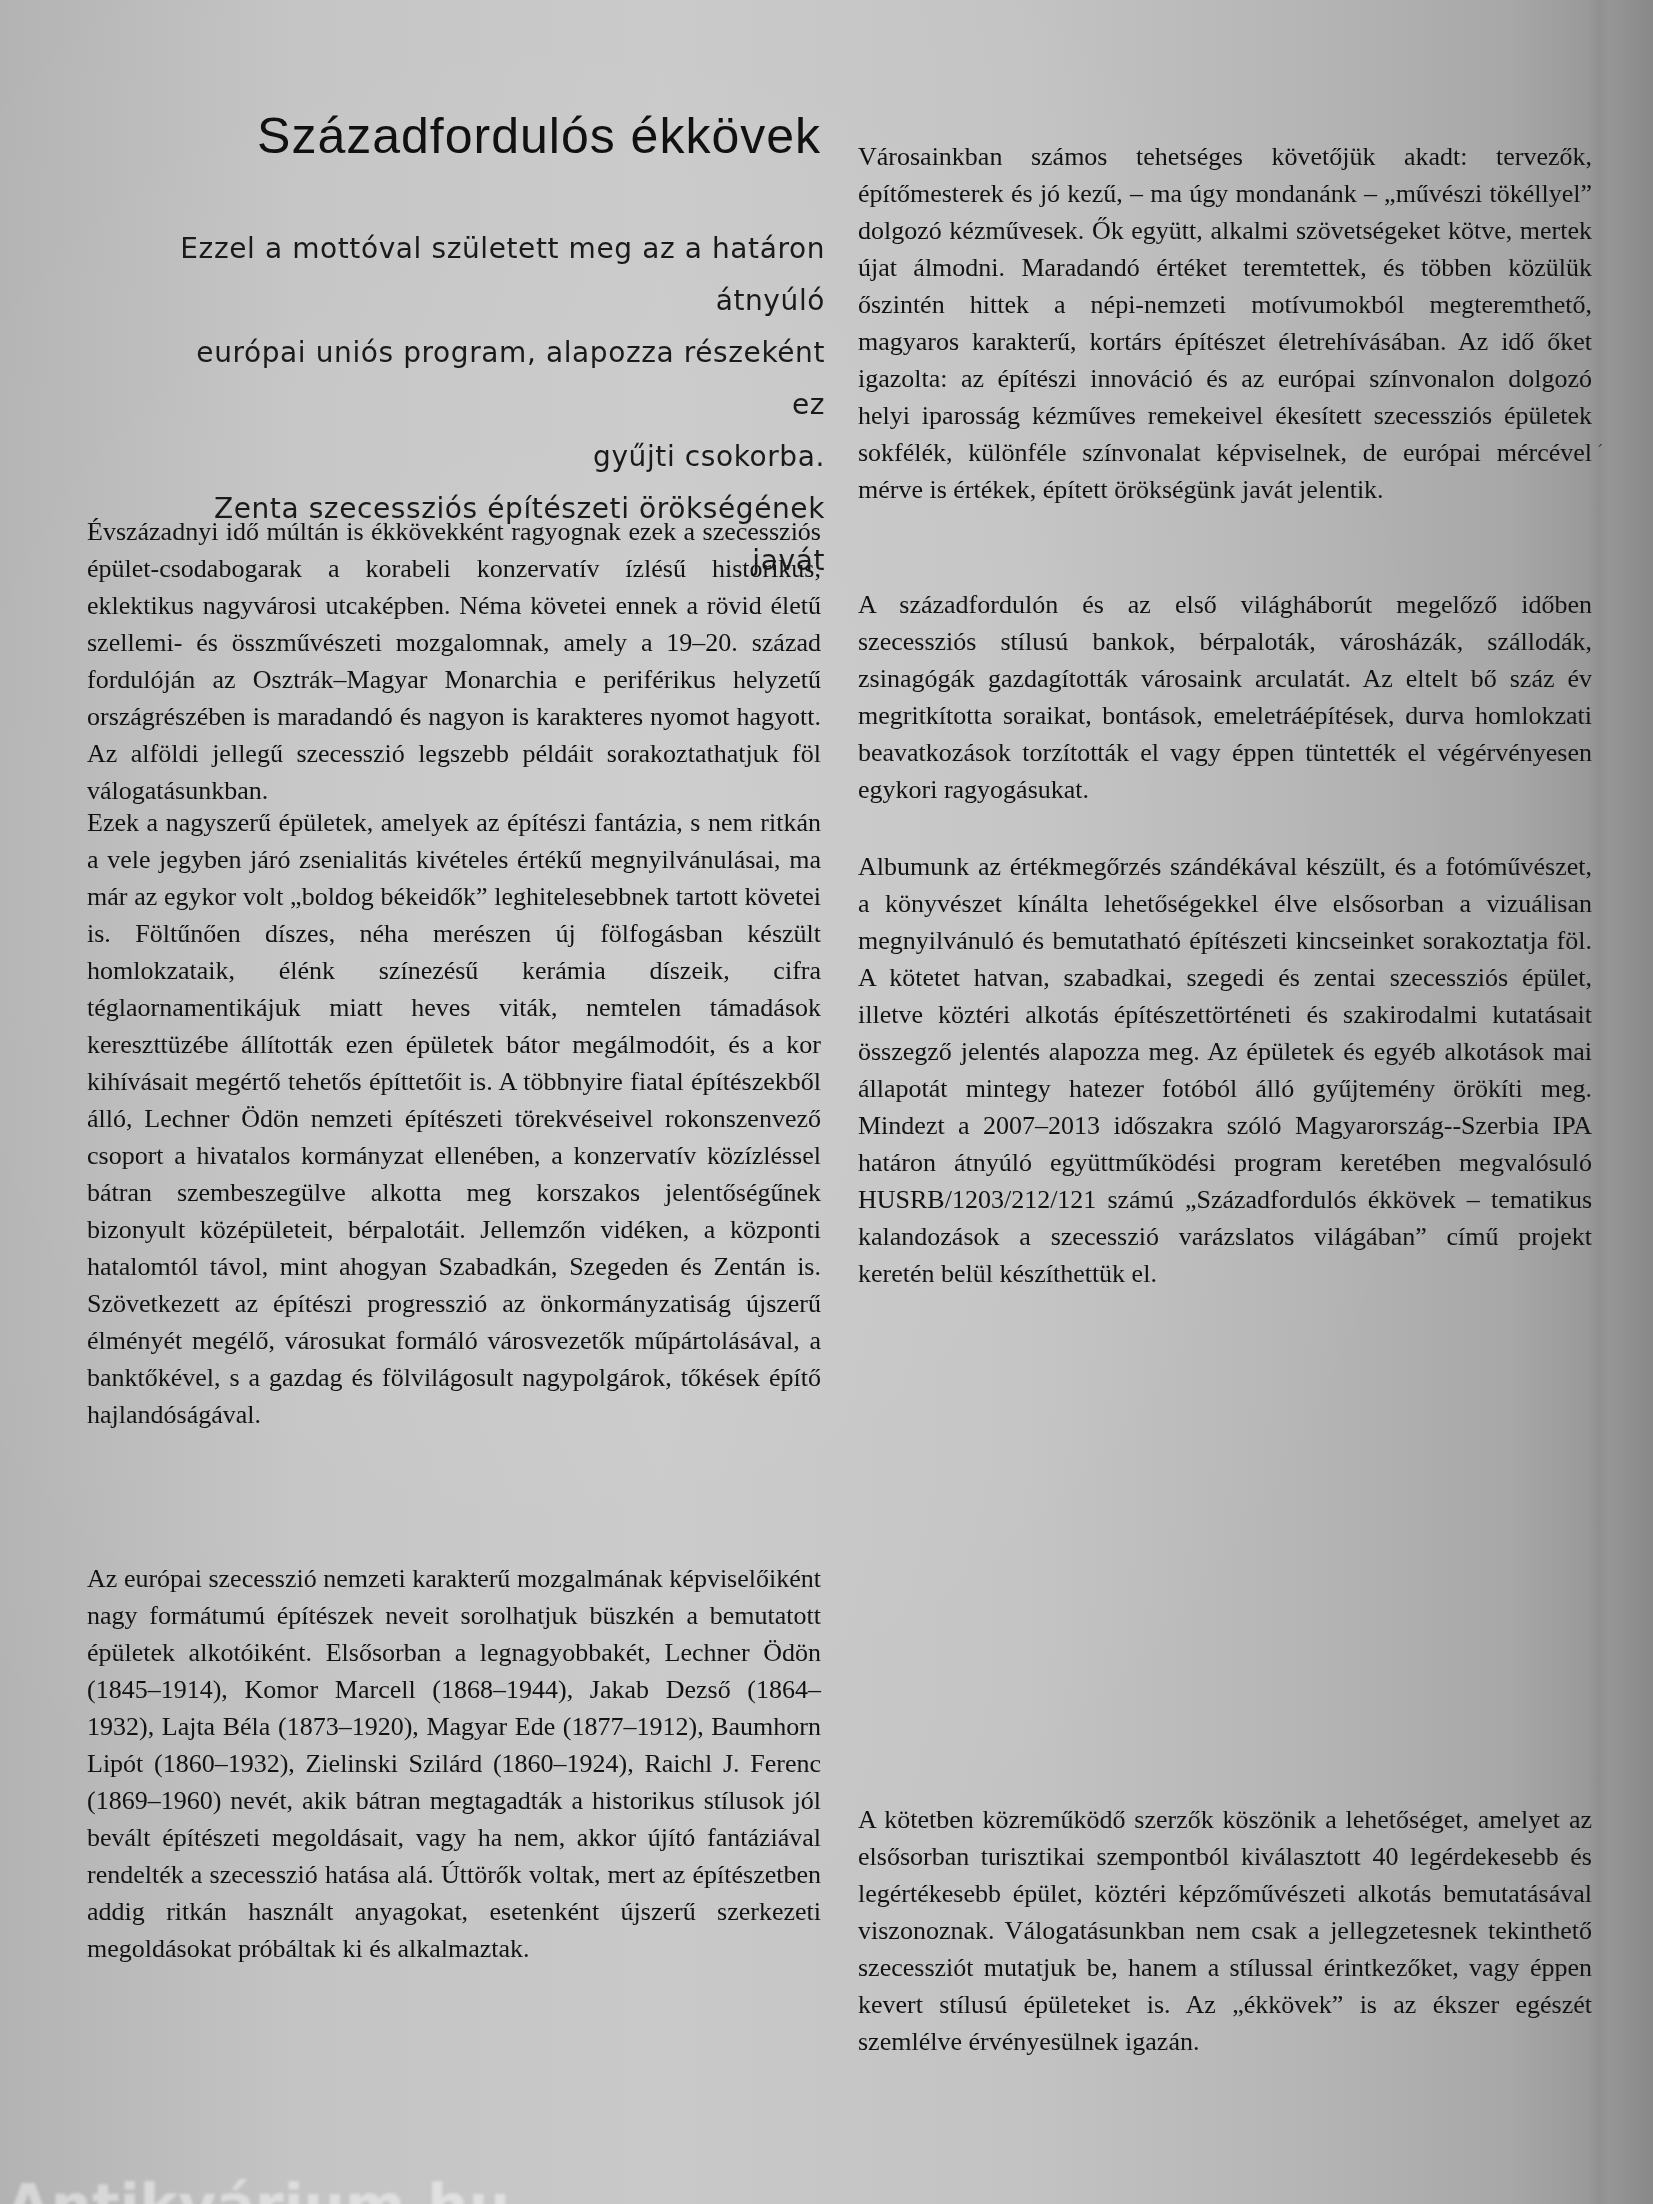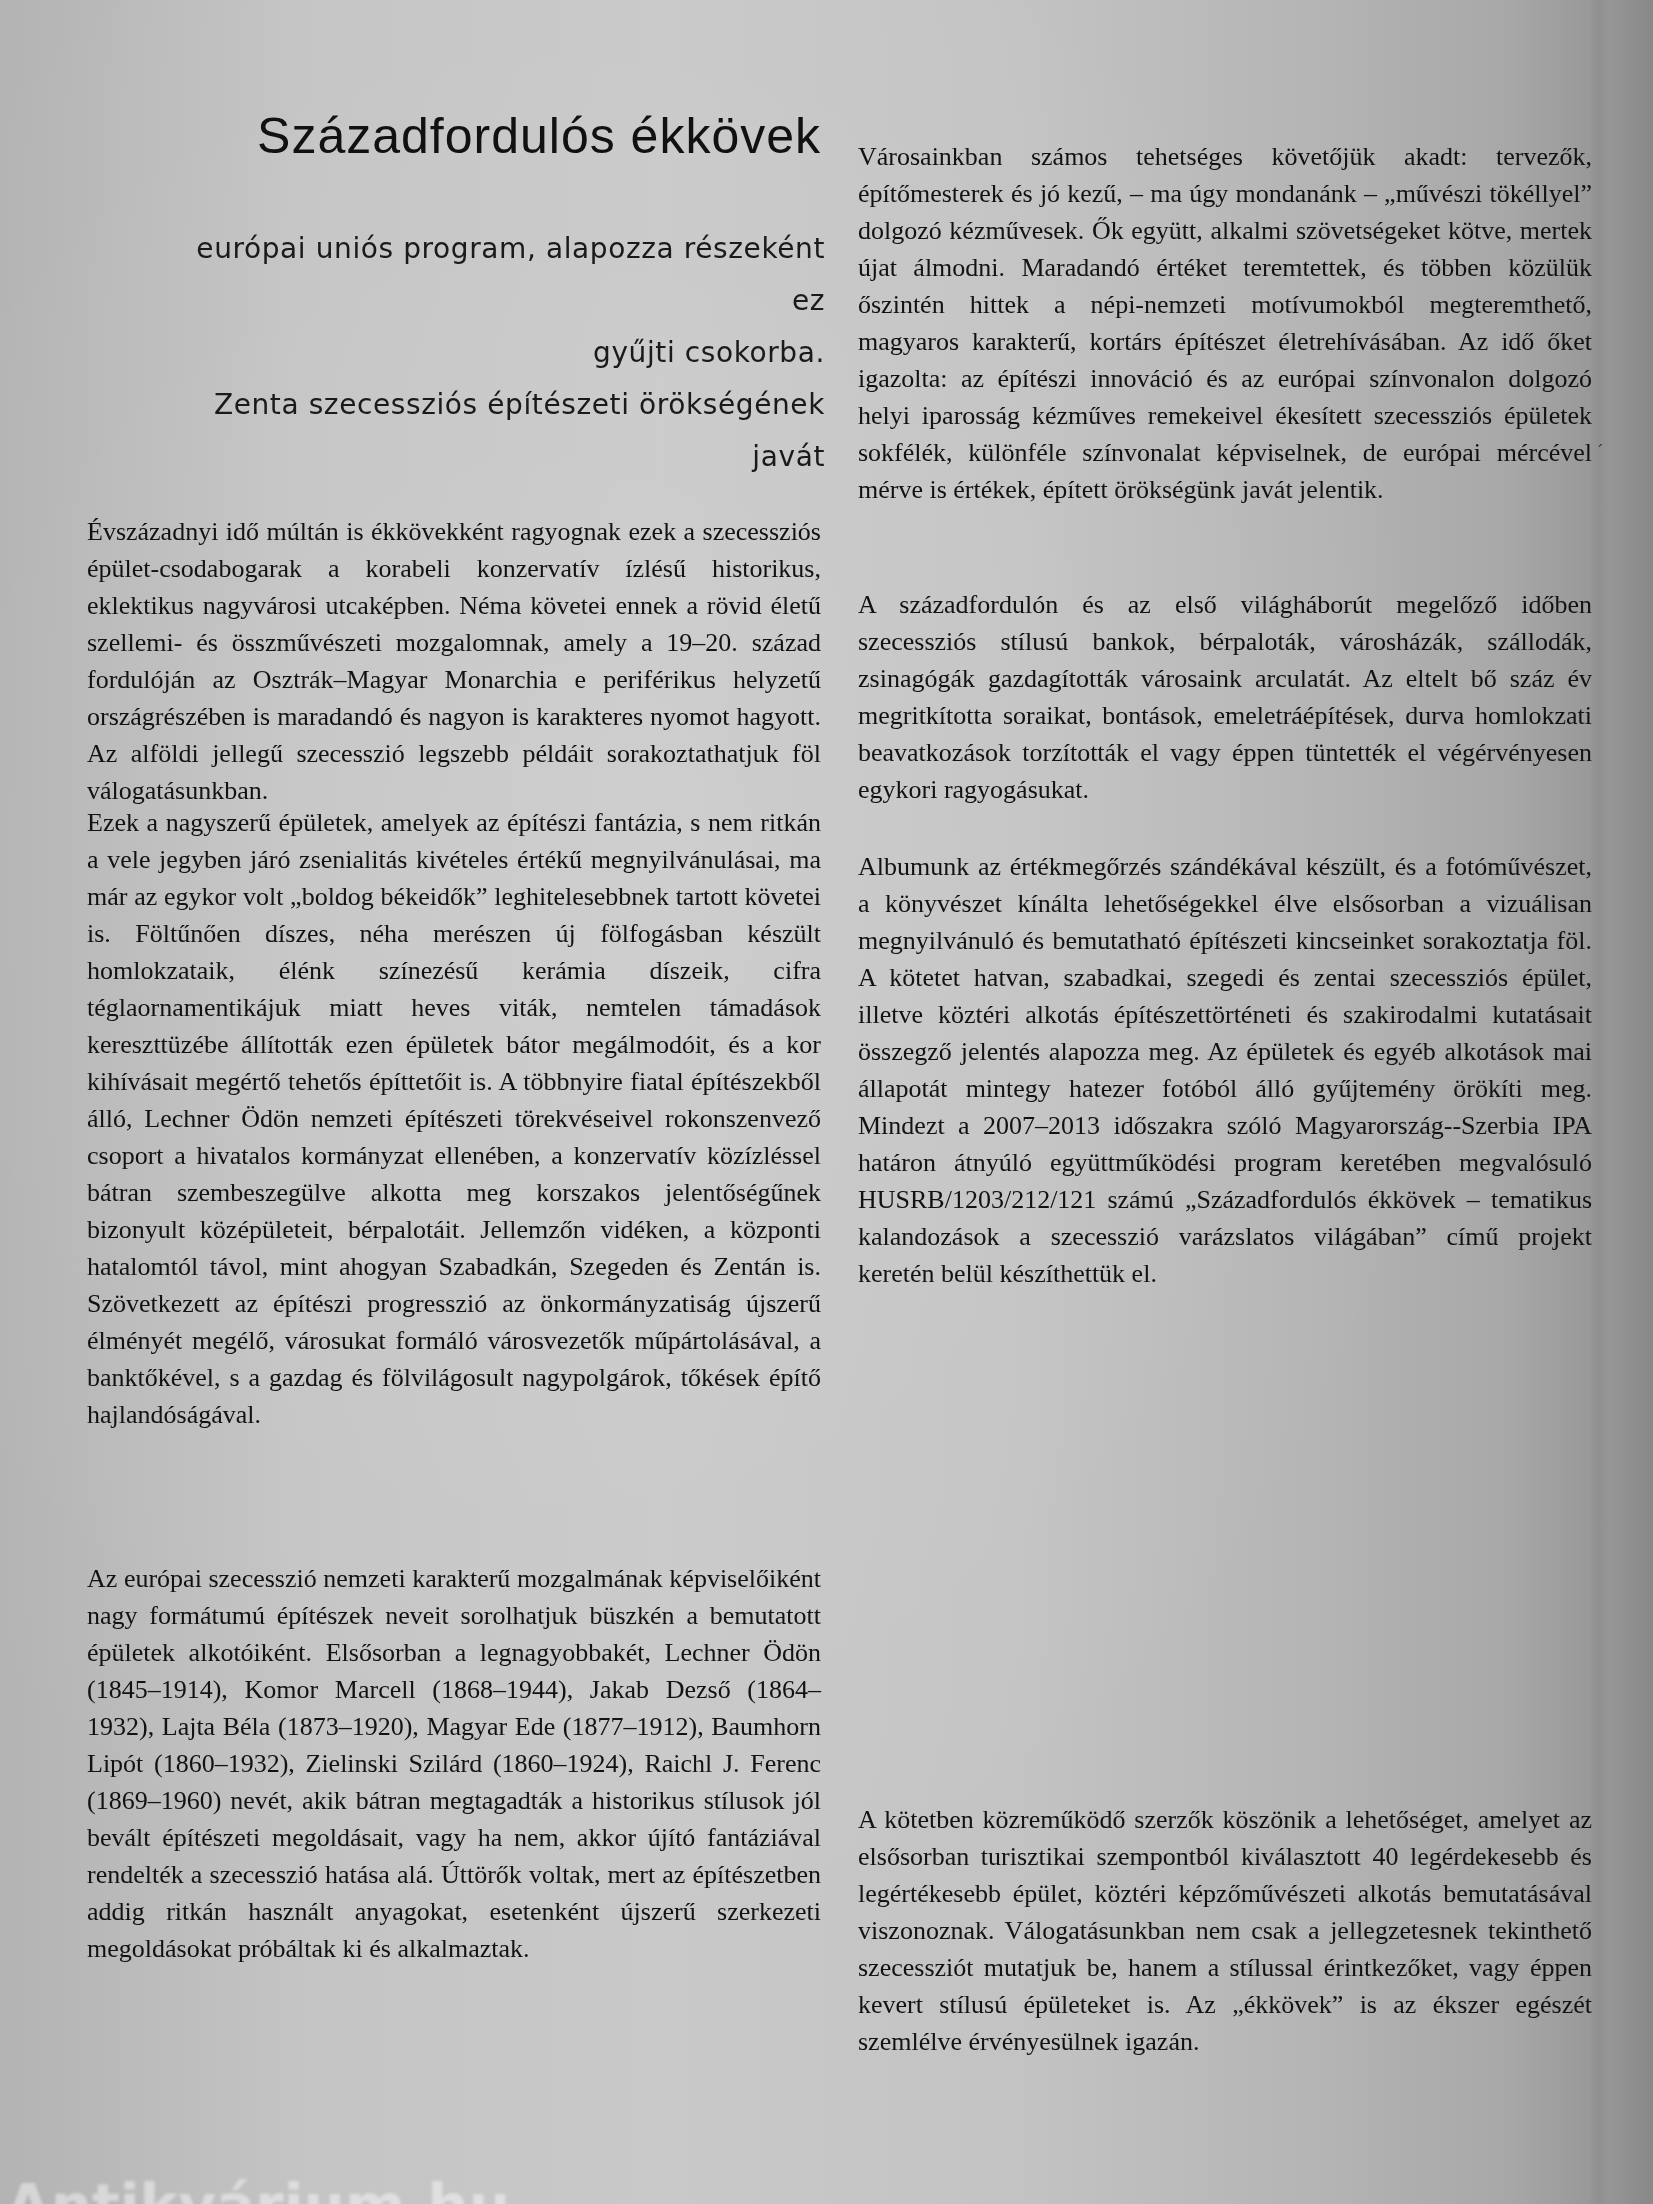--- a/index.html
+++ b/index.html
@@ -83,20 +83,21 @@
   </style>
 </head>
 <body>
 
 <div class="page">
   <div class="gutter-shadow"></div>
 
   <h1 class="title">Századfordulós ékkövek</h1>
 
   <div class="motto">
+    <div>Ezzel a mottóval született meg az a határon átnyúló</div>
     <div>európai uniós program, alapozza részeként ez</div>
     <div>gyűjti csokorba.</div>
     <div>Zenta szecessziós építészeti örökségének javát</div>
   </div>
 
   <div class="col col-left p-l1">
     <p>Évszázadnyi idő múltán is ékkövekként ragyognak ezek a szecessziós épület-csodabogarak a korabeli konzervatív ízlésű historikus, eklektikus nagyvárosi utcaképben. Néma követei ennek a rövid életű szellemi- és összművészeti mozgalomnak, amely a 19–20. század fordulóján az Osztrák–Magyar Monar­chia e periférikus helyzetű országrészében is maradandó és na­gyon is karakteres nyomot hagyott. Az alföldi jellegű szecesszió legszebb példáit sorakoztathatjuk föl válogatásunkban.</p>
   </div>
   <div class="col col-left p-l2">
     <p>Ezek a nagyszerű épületek, amelyek az építészi fantázia, s nem ritkán a vele jegyben járó zsenialitás kivételes értékű megnyil­vánulásai, ma már az egykor volt „boldog békeidők” leghitele­sebbnek tartott követei is. Föltűnően díszes, néha merészen új fölfogásban készült homlokzataik, élénk színezésű kerámia díszeik, cifra téglaornamentikájuk miatt heves viták, nemtelen támadások kereszttüzébe állították ezen épületek bátor megál­modóit, és a kor kihívásait megértő tehetős építtetőit is. A több­nyire fiatal építészekből álló, Lechner Ödön nemzeti építészeti törekvéseivel rokonszenvező csoport a hivatalos kormányzat ellenében, a konzervatív közízléssel bátran szembeszegülve alkotta meg korszakos jelentőségűnek bizonyult középületeit, bérpalotáit. Jellemzőn vidéken, a központi hatalomtól távol, mint ahogyan Szabadkán, Szegeden és Zentán is. Szövetkezett az építészi progresszió az önkormányzatiság újszerű élményét megélő, városukat formáló városvezetők műpártolásával, a banktőkével, s a gazdag és fölvilágosult nagypolgárok, tőkések építő hajlandóságával.</p>

